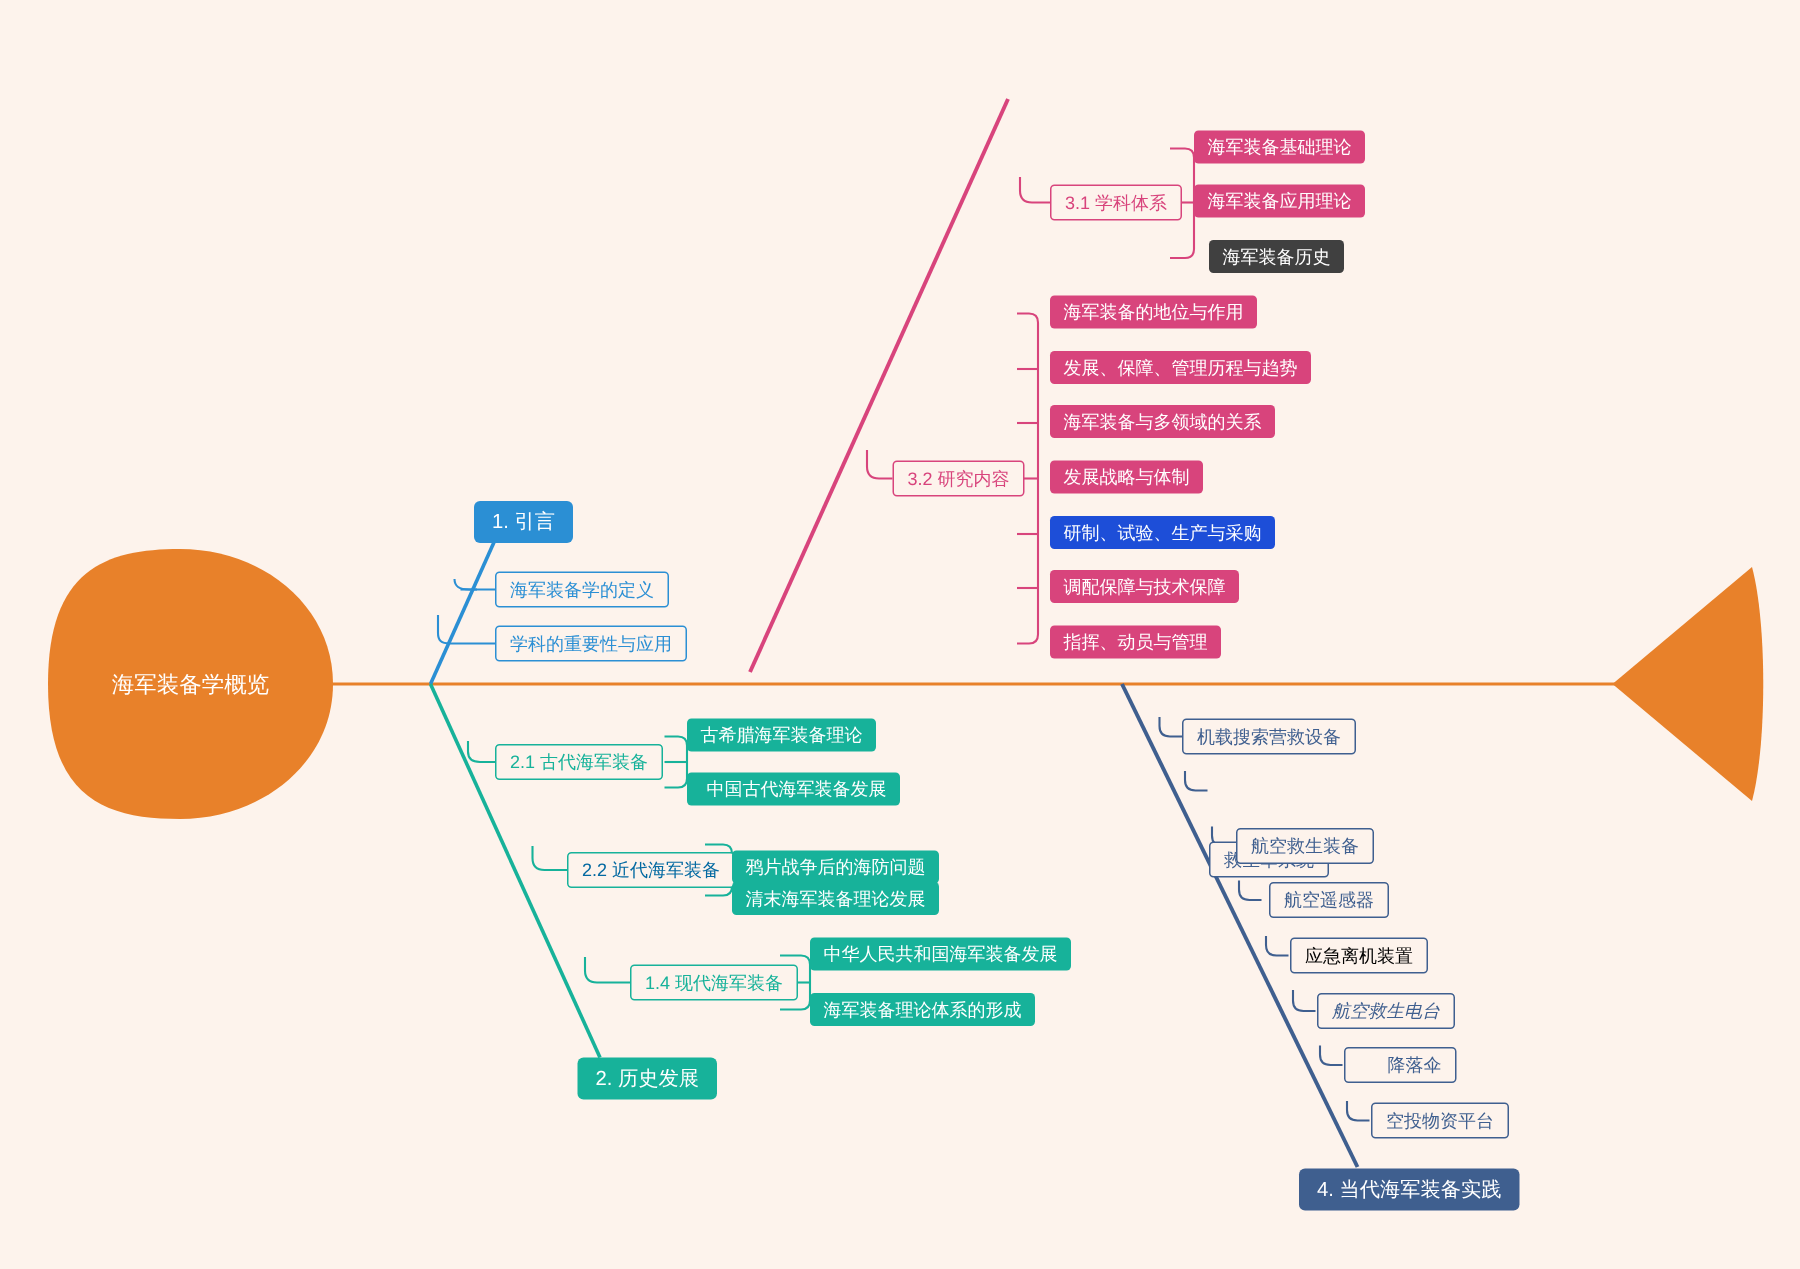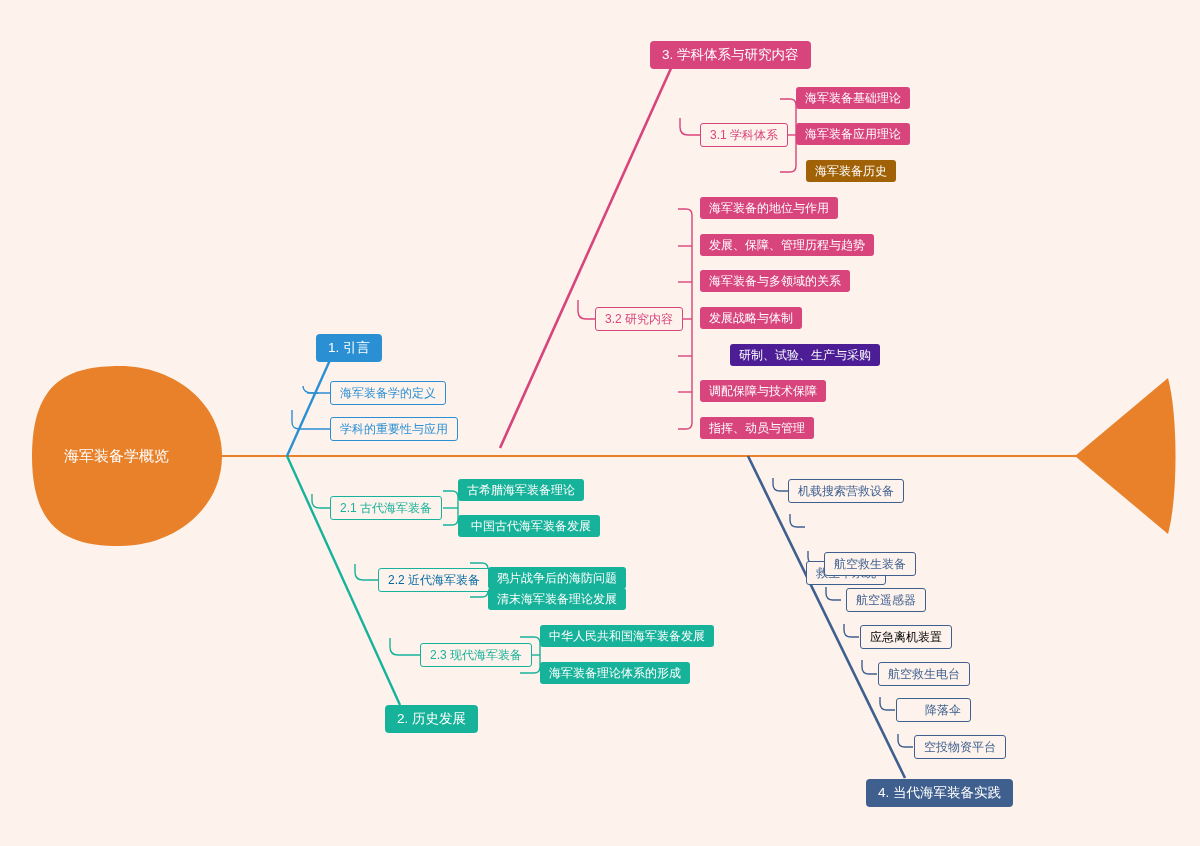--- a/index.html
+++ b/index.html
@@ -108,60 +108,59 @@
     <path d="M 788 491 L 780 491 C 775 491 773 488 773 484 L 773 478" stroke="#3f5f8f" stroke-width="1.4" fill="none"></path>
     <path d="M 805 527 L 797 527 C 792 527 790 524 790 520 L 790 514" stroke="#3f5f8f" stroke-width="1.4" fill="none"></path>
     <path d="M 823 564 L 815 564 C 810 564 808 561 808 557 L 808 551" stroke="#3f5f8f" stroke-width="1.4" fill="none"></path>
     <path d="M 841 600 L 833 600 C 828 600 826 597 826 593 L 826 587" stroke="#3f5f8f" stroke-width="1.4" fill="none"></path>
     <path d="M 859 637 L 851 637 C 846 637 844 634 844 630 L 844 624" stroke="#3f5f8f" stroke-width="1.4" fill="none"></path>
     <path d="M 877 674 L 869 674 C 864 674 862 671 862 667 L 862 660" stroke="#3f5f8f" stroke-width="1.4" fill="none"></path>
     <path d="M 895 710 L 887 710 C 882 710 880 707 880 703 L 880 697" stroke="#3f5f8f" stroke-width="1.4" fill="none"></path>
     <path d="M 913 747 L 905 747 C 900 747 898 744 898 740 L 898 734" stroke="#3f5f8f" stroke-width="1.4" fill="none"></path>
   </svg>
 
-  <div class="root-label" style="left:64px; top:447px; width:126px; text-align:left;">海军装备学概览</div>
+  <div class="root-label" style="left:64px; top:447px; width:126px; text-align:center;">海军装备学概览</div>
 
   <div class="node h1" style="left:316px; top:334px; background:#2b8fd4;">1. 引言</div>
   <div class="node h2" style="left:330px; top:381px; color:#2b8fd4; border:1.3px solid #2b8fd4;">海军装备学的定义</div>
   <div class="node h2" style="left:330px; top:417px; color:#2b8fd4; border:1.3px solid #2b8fd4;">学科的重要性与应用</div>
 
   <div class="node h1" style="left:385px; top:705px; background:#17b29a;">2. 历史发展</div>
 
   <div class="node h2" style="left:330px; top:496px; color:#17b29a; border:1.3px solid #17b29a;">2.1 古代海军装备</div>
   <div class="node h3" style="left:458px; top:479px; background:#17b29a;">古希腊海军装备理论</div>
   <div class="node h3" style="left:458px; top:515px; background:#17b29a;padding-left:13px;">中国古代海军装备发展</div>
 
   <div class="node h2" style="left:378px; top:568px; color:#0369a1; border:1.3px solid #17b29a;">2.2 近代海军装备</div>
   <div class="node h3" style="left:488px; top:551px; background:#17b29a;margin-top:16px;">鸦片战争后的海防问题</div>
   <div class="node h3" style="left:488px; top:588px; background:#17b29a;">清末海军装备理论发展</div>
 
-  <div class="node h2" style="left:420px; top:643px; color:#17b29a; border:1.3px solid #17b29a;">2.3 现代海军装备</div>
+  <div class="node h2" style="left:420px; top:643px; color:#17b29a; border:1.3px solid #17b29a;">1.4 现代海军装备</div>
   <div class="node h3" style="left:540px; top:625px; background:#17b29a;">中华人民共和国海军装备发展</div>
   <div class="node h3" style="left:540px; top:662px; background:#17b29a;">海军装备理论体系的形成</div>
 
-  <div class="node h1" style="left:650px; top:41px; background:#d8447c;">3. 学科体系与研究内容</div>
 
   <div class="node h2" style="left:700px; top:123px; color:#d8447c; border:1.3px solid #d8447c;">3.1 学科体系</div>
   <div class="node h3" style="left:796px; top:87px; background:#d8447c;">海军装备基础理论</div>
   <div class="node h3" style="left:796px; top:123px; background:#d8447c;">海军装备应用理论</div>
-  <div class="node h3" style="left:806px; top:160px; background:#a16207;">海军装备历史</div>
+  <div class="node h3" style="left:806px; top:160px; background:#404040;">海军装备历史</div>
 
   <div class="node h2" style="left:595px; top:307px; color:#d8447c; border:1.3px solid #d8447c;">3.2 研究内容</div>
   <div class="node h3" style="left:700px; top:197px; background:#d8447c;">海军装备的地位与作用</div>
   <div class="node h3" style="left:700px; top:234px; background:#d8447c;">发展、保障、管理历程与趋势</div>
   <div class="node h3" style="left:700px; top:270px; background:#d8447c;">海军装备与多领域的关系</div>
   <div class="node h3" style="left:700px; top:307px; background:#d8447c;">发展战略与体制</div>
-  <div class="node h3" style="left:700px; top:344px; background:#4c1d95;margin-left:30px;">研制、试验、生产与采购</div>
+  <div class="node h3" style="left:700px; top:344px; background:#1d4ed8;">研制、试验、生产与采购</div>
   <div class="node h3" style="left:700px; top:380px; background:#d8447c;">调配保障与技术保障</div>
   <div class="node h3" style="left:700px; top:417px; background:#d8447c;">指挥、动员与管理</div>
 
   <div class="node h1" style="left:866px; top:779px; background:#3f5f8f;">4. 当代海军装备实践</div>
 
   <div class="node h2" style="left:788px; top:479px; color:#3f5f8f; border:1.3px solid #3f5f8f;">机载搜索营救设备</div>
   <div class="node h2" style="left:806px; top:515px; color:#3f5f8f; border:1.3px solid #3f5f8f;margin-top:46px;">救生伞系统</div>
   <div class="node h2" style="left:824px; top:552px; color:#3f5f8f; border:1.3px solid #3f5f8f;">航空救生装备</div>
   <div class="node h2" style="left:846px; top:588px; color:#3f5f8f; border:1.3px solid #3f5f8f;text-align:center;">航空遥感器</div>
   <div class="node h2" style="left:860px; top:625px; color:#000000; border:1.3px solid #3f5f8f;">应急离机装置</div>
-  <div class="node h2" style="left:878px; top:662px; color:#3f5f8f; border:1.3px solid #3f5f8f;">航空救生电台</div>
+  <div class="node h2" style="left:878px; top:662px; color:#3f5f8f; border:1.3px solid #3f5f8f;font-style:italic;">航空救生电台</div>
   <div class="node h2" style="left:896px; top:698px; color:#3f5f8f; border:1.3px solid #3f5f8f;padding-left:28px;">降落伞</div>
   <div class="node h2" style="left:914px; top:735px; color:#3f5f8f; border:1.3px solid #3f5f8f;">空投物资平台</div>
 
 </div>
 
 </body></html>

